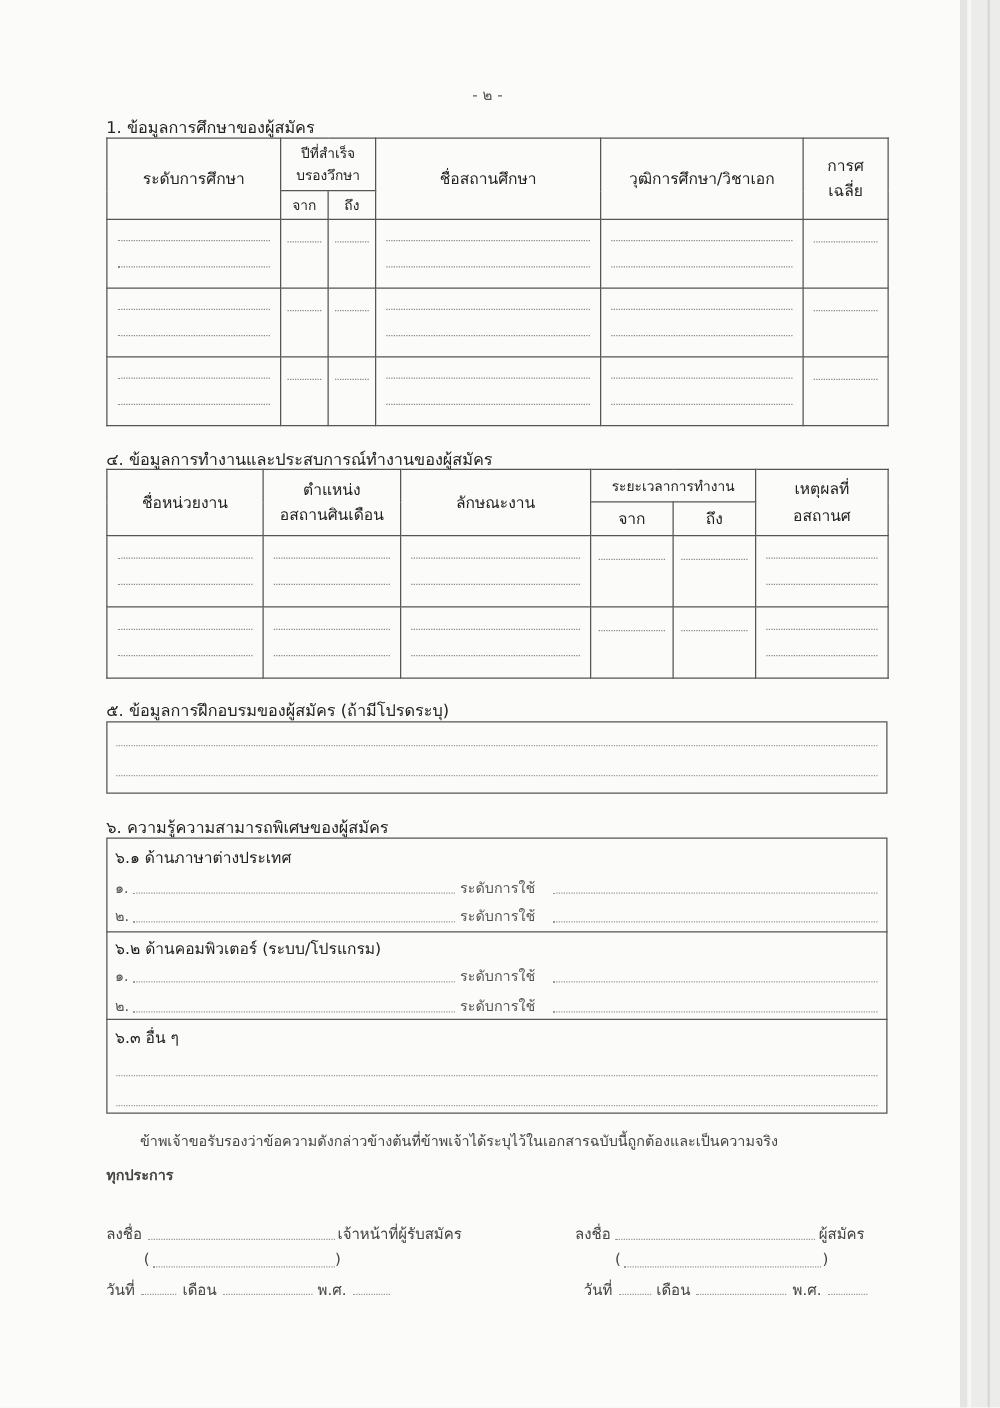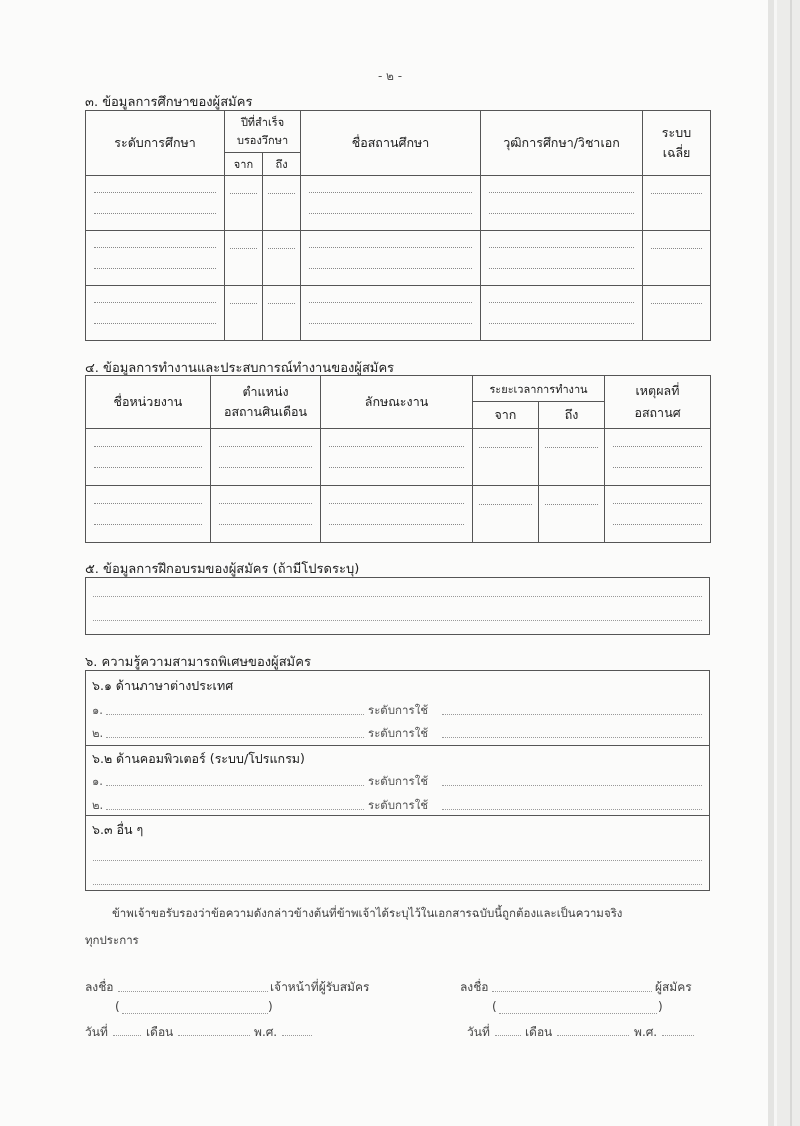--- a/index.html
+++ b/index.html
@@ -48,42 +48,42 @@
 <body>
 
 <div class="page"></div>
 <div class="edge1"></div>
 <div class="edge2"></div>
 <div class="edge3"></div>
 <div class="edge4"></div>
 
 <div class="abs pageno">- ๒ -</div>
 
-<div class="abs sec-title" style="left:85px; top:91px;">๓. ข้อมูลการศึกษาของผู้สมัคร</div>
+<div class="abs sec-title" style="left:85px; top:91px;">1. ข้อมูลการศึกษาของผู้สมัคร</div>
 
 <table class="grid" style="left:85px; top:110px; width:625px;">
   <colgroup>
     <col style="width:139px">
       <col style="width:38px">
       <col style="width:38px">
     <col style="width:180px">
       <col style="width:162px">
       <col style="width:68px">
   </colgroup>
   <tbody>
       <tr style="height:42px">
     <th rowspan="2">ระดับการศึกษา</th>
     <th colspan="2" class="small" style="line-height:18px;">
       <span>ปีที่สำเร็จ</span><br>
       <span>บรองวึกษา</span>
     </th>
     <th rowspan="2">ชื่อสถานศึกษา</th>
     <th rowspan="2">วุฒิการศึกษา/วิชาเอก</th>
     <th rowspan="2" style="line-height:20px;">
-      <span>ระบบ</span><br>
+      <span>การศ</span><br>
       <span>เฉลี่ย</span>
     </th>
   </tr>
   <tr style="height:23px">
     <th class="small">จาก</th>
     <th class="small">ถึง</th>
   </tr>
   <tr style="height:52px">
     <td>
           <div class="cell-lines">
@@ -328,21 +328,21 @@
 <div class="row-text" style="left:368px; top:796px;">ระดับการใช้</div>
 <div class="fill-line" style="left:442px; top:809px; width:260px;"></div>
 
 <div class="divider" style="left:85px; top:815px; width:625px;"></div>
 
 <div class="sub-title" style="left:92px; top:820px;">๖.๓ อื่น ๆ</div>
 <div class="fill-line" style="left:93px; top:860px; width:609px;"></div>
 <div class="fill-line" style="left:93px; top:884px; width:609px;"></div>
 
 <div class="decl" style="left:112px; top:904px;">ข้าพเจ้าขอรับรองว่าข้อความดังกล่าวข้างต้นที่ข้าพเจ้าได้ระบุไว้ในเอกสารฉบับนี้ถูกต้องและเป็นความจริง</div>
-<div class="decl" style="left:85px; top:931px;">ทุกประการ</div>
+<div class="decl" style="left:85px; top:931px;font-weight:bold;">ทุกประการ</div>
 
 <div class="sig" style="left:85px; top:977px;">ลงชื่อ</div>
 <div class="fill-line" style="left:118px; top:991px; width:150px;"></div>
 <div class="sig" style="left:270px; top:977px;">เจ้าหน้าที่ผู้รับสมัคร</div>
 
 <div class="sig" style="left:115px; top:1000px;">(</div>
 <div class="fill-line" style="left:122px; top:1013px; width:146px;"></div>
 <div class="sig" style="left:268px; top:1000px;">)</div>
 
 <div class="sig" style="left:85px; top:1022px;">วันที่</div>

